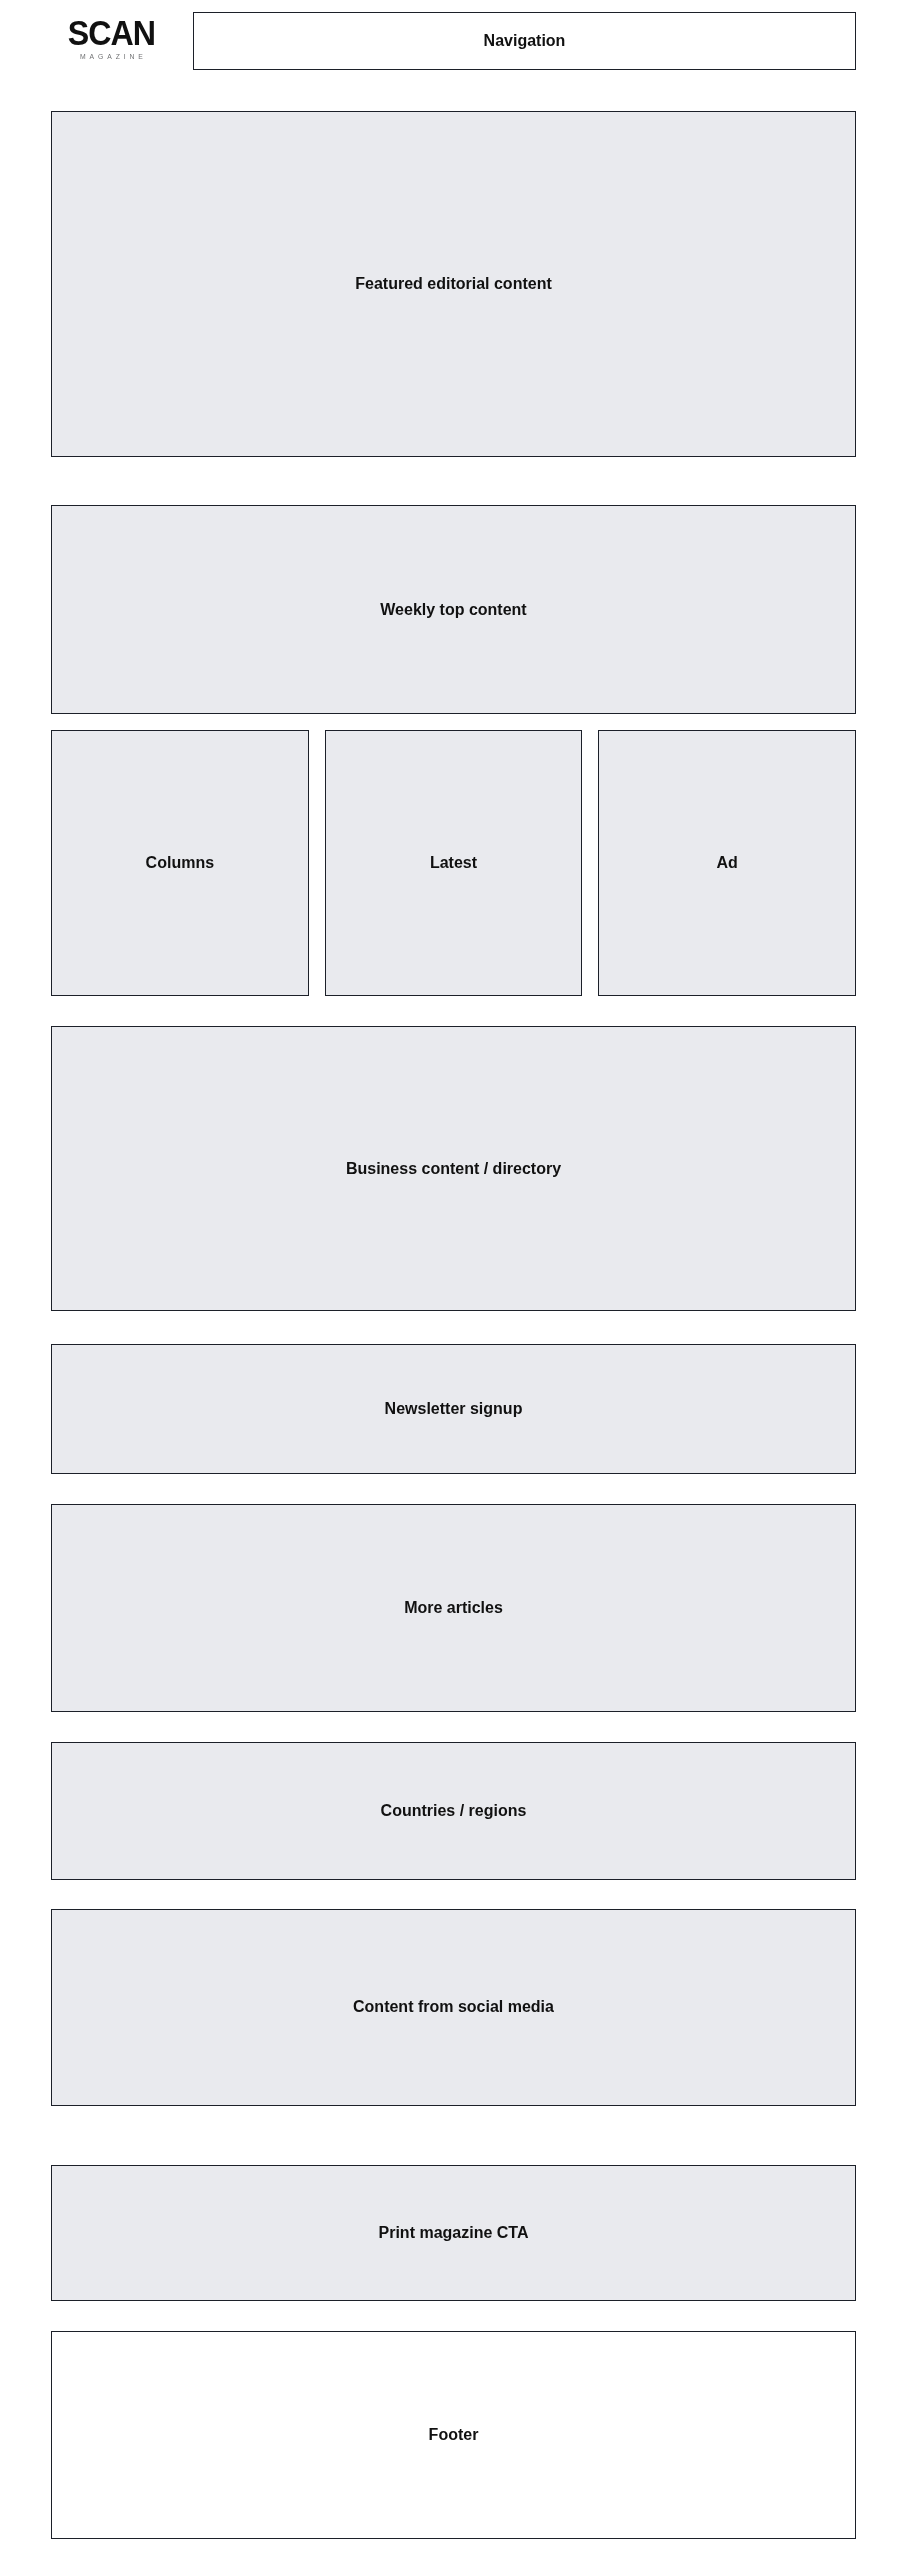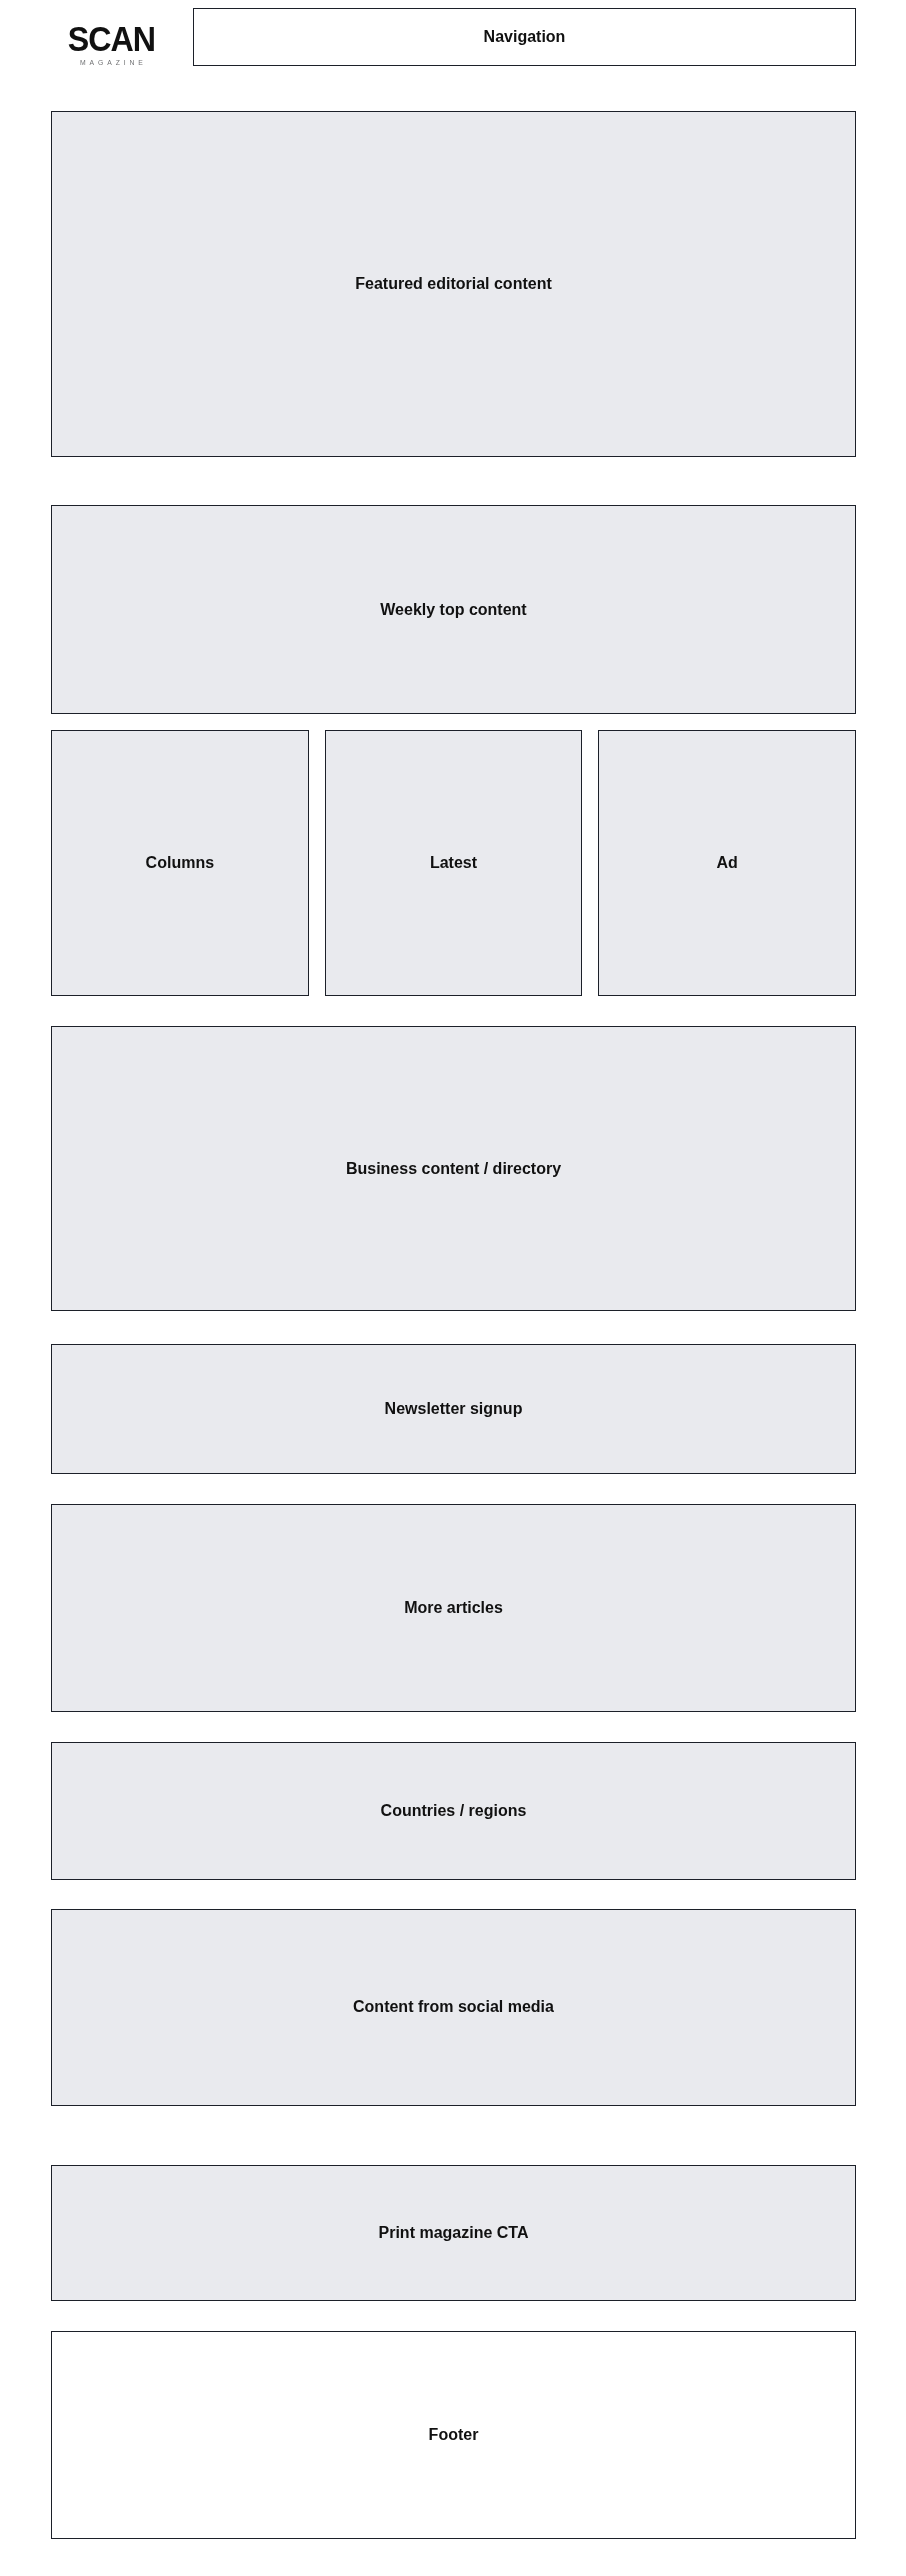--- a/index.html
+++ b/index.html
@@ -17,21 +17,21 @@
   }
 
   .page {
     width: 907px;
     padding: 0 51px;
   }
 
   
   .site-header {
     display: flex;
-    align-items: flex-end;
+    align-items: center;
     padding-top: 8.3px;
     height: 66px;
   }
 
   .brand {
     width: 121px;
     flex: 0 0 121px;
     display: flex;
     flex-direction: column;
     align-items: center;

